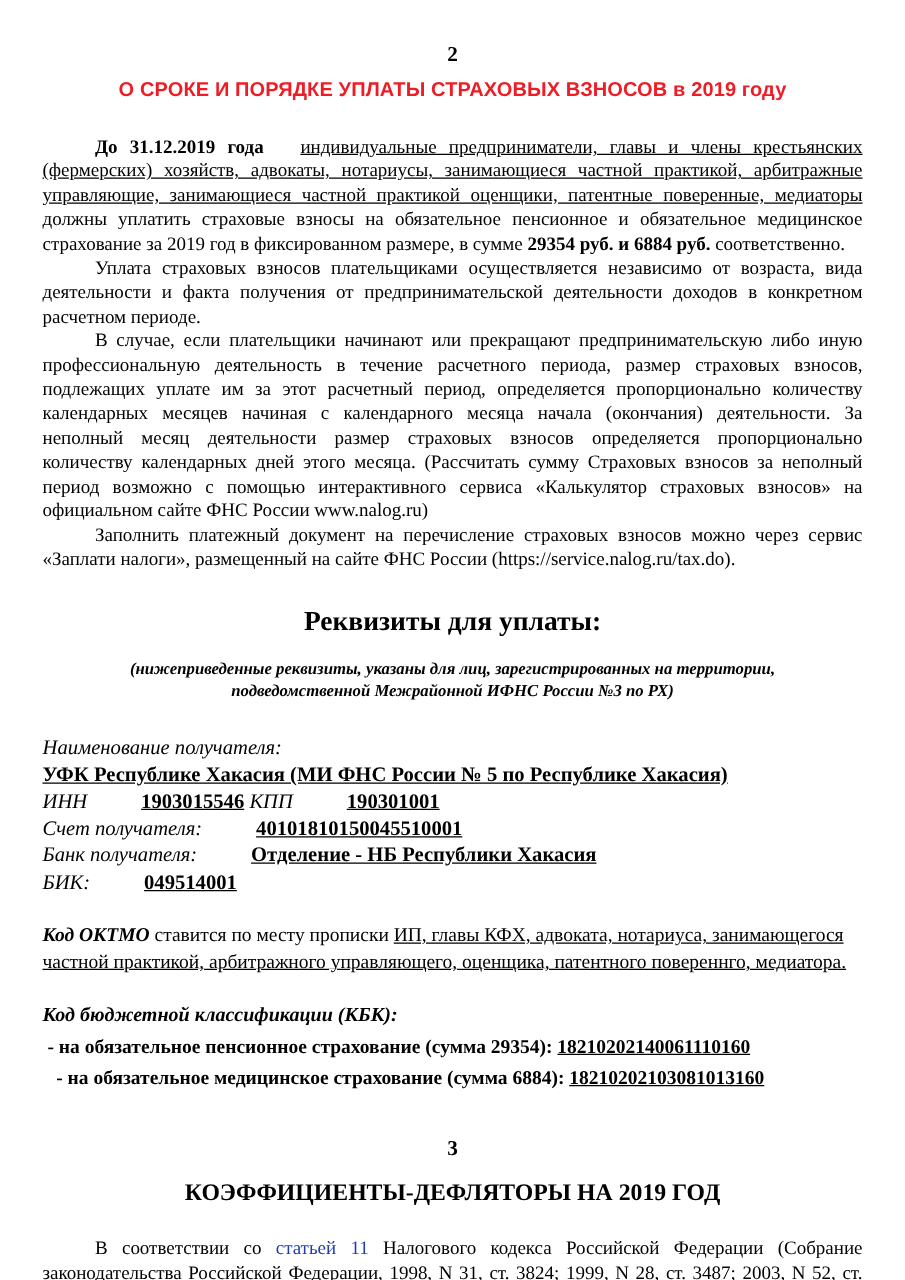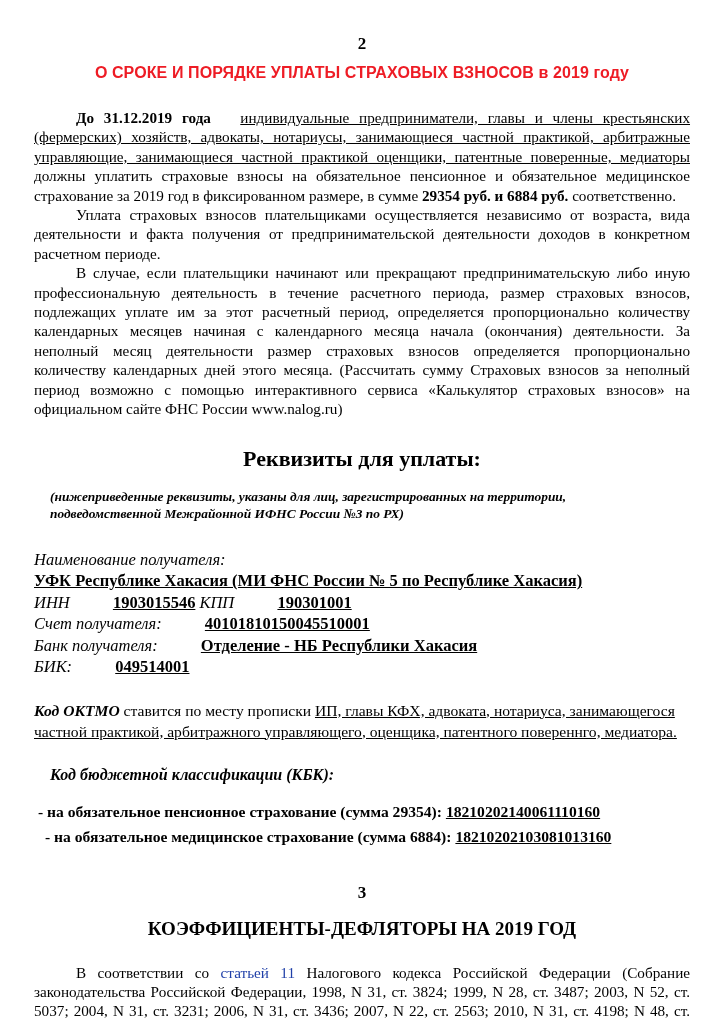--- a/index.html
+++ b/index.html
@@ -61,21 +61,21 @@
 
   
   .req-title {
     text-align: center;
     font-weight: bold;
     font-size: 22px;
     line-height: 27px;
     margin: 16px;
   }
   .req-sub {
-    text-align: left;
+    text-align: center;
     font-weight: bold;
     font-style: italic;
     font-size: 13.4px;
     line-height: 17.5px;
     margin: 0;
     padding: 0 16px;
   }
 
   
   .req-list {
@@ -108,21 +108,21 @@
     font-weight: bold;
     font-style: italic;
   }
 
   
   .kbk-head {
     font-weight: bold;
     font-style: italic;
     font-size: 16px;
     line-height: 21px;
-    margin: 16px;
+    margin: 0;
   }
   .kbk-line {
     font-size: 15.6px;
     line-height: 21px;
     margin: 4px;
     white-space: nowrap;
     font-weight: bold;
   }
   .kbk-line.second { padding-left: 7px; }
   .kbk-code { text-decoration: underline; }
@@ -146,20 +146,21 @@
   <div class="title-red">О СРОКЕ И ПОРЯДКЕ УПЛАТЫ СТРАХОВЫХ ВЗНОСОВ в 2019 году</div>
 
   <p class="para block-top-gap">
     <span class="b">До 31.12.2019 года</span><span>&nbsp;&nbsp;&nbsp;</span><span class="u">индивидуальные предприниматели, главы и члены крестьянских (фермерских) хозяйств, адвокаты, нотариусы, занимающиеся частной практикой, арбитражные управляющие, занимающиеся частной практикой оценщики, патентные поверенные, медиаторы </span><span>должны уплатить страховые взносы на обязательное пенсионное и обязательное медицинское страхование за 2019 год в фиксированном размере, в сумме </span><span class="b">29354 руб. и 6884 руб.</span><span> соответственно.</span>
   </p>
 
   <p class="para">Уплата страховых взносов плательщиками осуществляется независимо от возраста, вида деятельности и факта получения от предпринимательской деятельности доходов в конкретном расчетном периоде.</p>
 
   <p class="para">В случае, если плательщики начинают или прекращают предпринимательскую либо иную профессиональную деятельность в течение расчетного периода, размер страховых взносов, подлежащих уплате им за этот расчетный период, определяется пропорционально количеству календарных месяцев начиная с календарного месяца начала (окончания) деятельности. За неполный месяц деятельности размер страховых взносов определяется пропорционально количеству календарных дней этого месяца. (Рассчитать сумму Страховых взносов за неполный период возможно с помощью интерактивного сервиса «Калькулятор страховых взносов» на официальном сайте ФНС России www.nalog.ru)</p>
 
+  <p class="para">Заполнить платежный документ на перечисление страховых взносов можно через сервис «Заплати налоги», размещенный на сайте ФНС России (https://service.nalog.ru/tax.do).</p>
 
   <div style="margin-top:26px;">
     <div class="req-title">Реквизиты для уплаты:</div>
     <div class="req-sub">(нижеприведенные реквизиты, указаны для лиц, зарегистрированных на территории,</div>
     <div class="req-sub">подведомственной Межрайонной ИФНС России №3 по РХ)</div>
   </div>
 
   <div class="req-list" style="margin-top:26px;">
 
     <div class="req-line">

